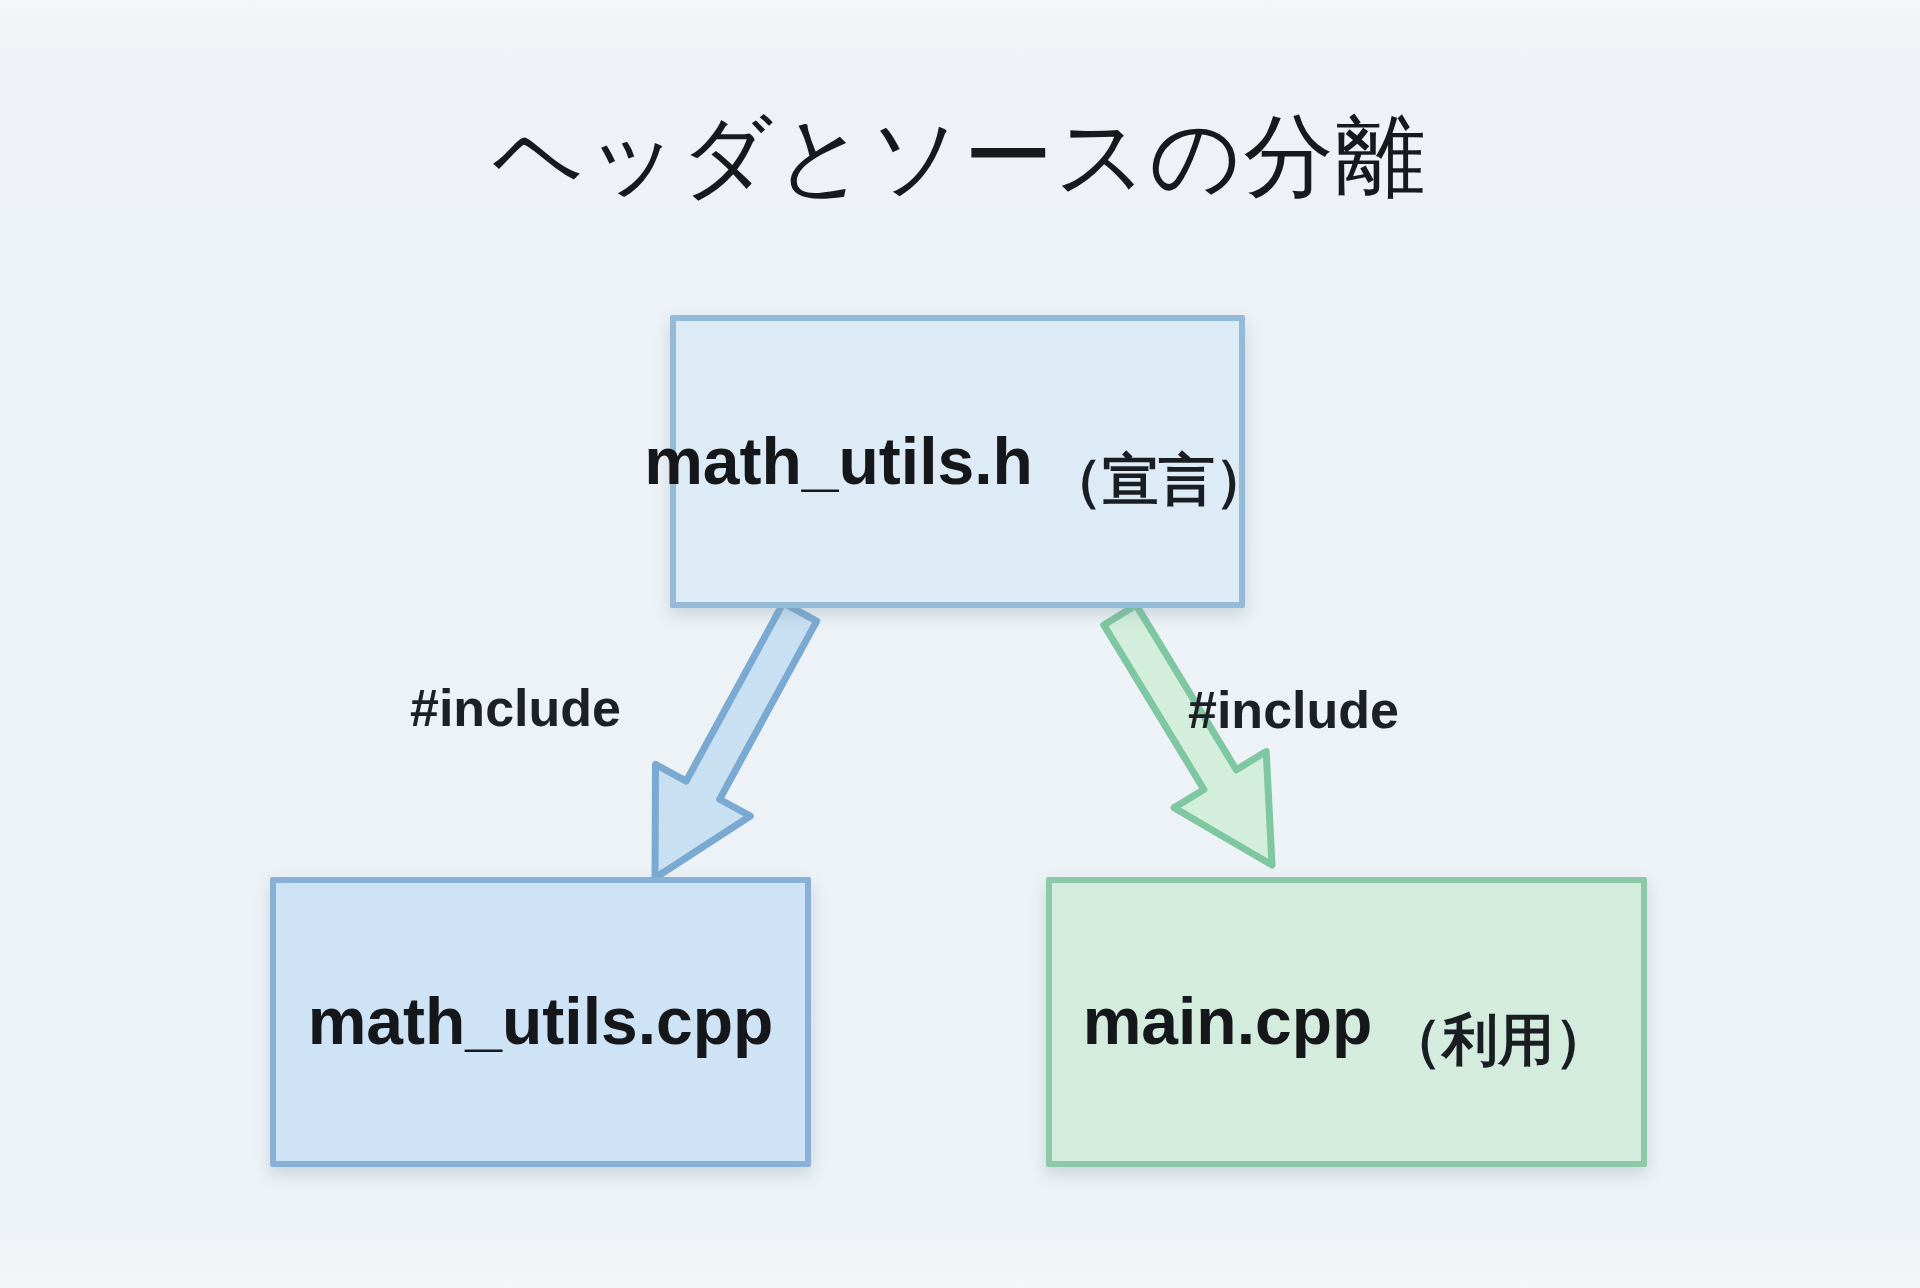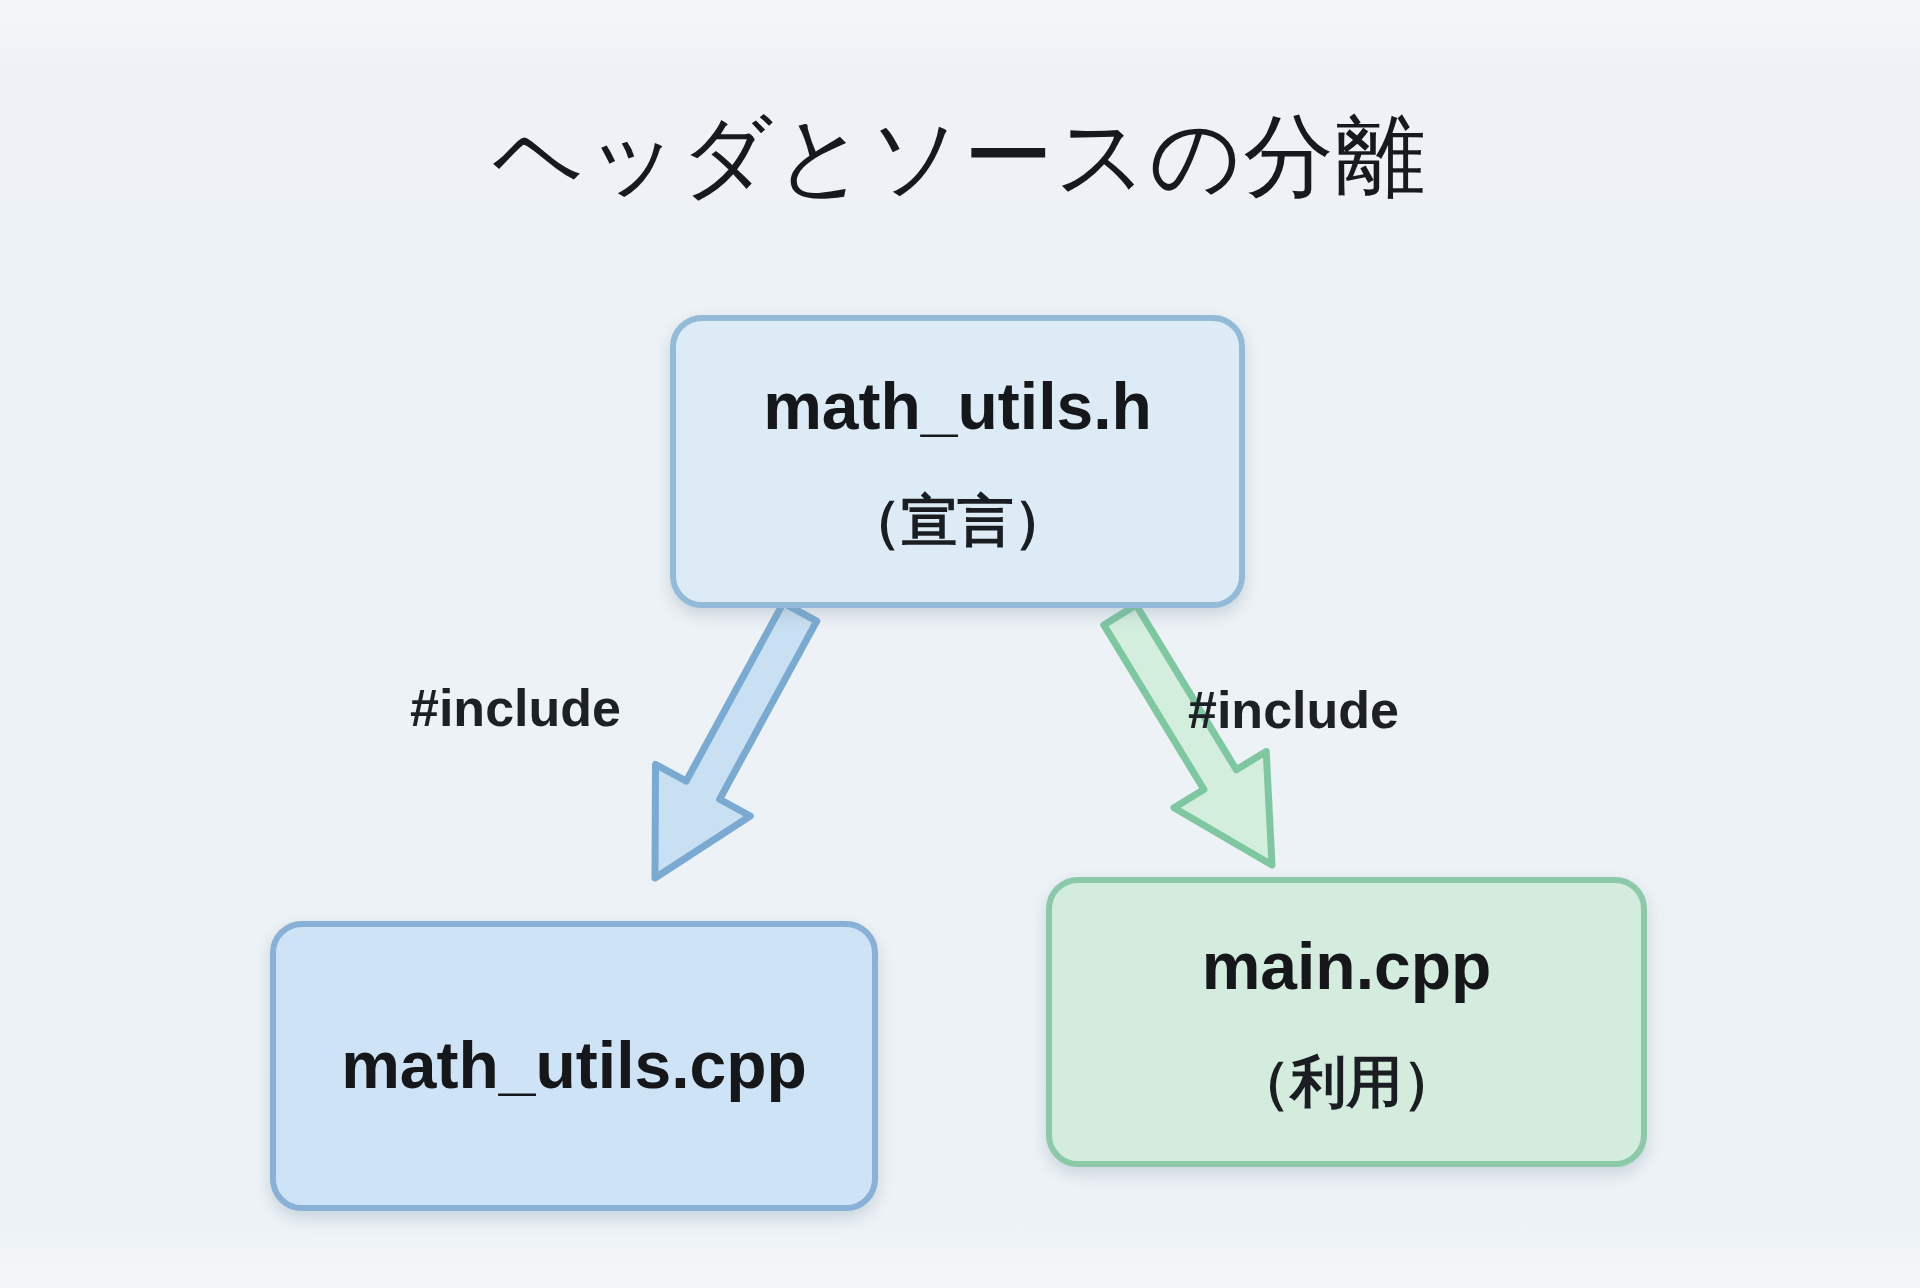--- a/index.html
+++ b/index.html
@@ -23,25 +23,25 @@
     text-align: center;
     font-size: 90px;
     font-weight: 400;
     letter-spacing: 2px;
     color: #17191d;
   }
   .node {
     position: absolute;
     box-sizing: border-box;
     display: flex;
-    flex-direction: column;
+    flex-direction: row;
     align-items: center;
     justify-content: center;
     gap: 14px;
-    border-radius: 32px;
+    border-radius: 2px;
     box-shadow: 0 7px 16px rgba(125, 148, 168, 0.32);
   }
   .node .name {
     font-size: 66px;
     font-weight: 800;
     color: #15171b;
     line-height: 1.05;
     white-space: nowrap;
   }
   .node .annotation {
@@ -55,22 +55,22 @@
   .node-header {
     left: 670px;
     top: 315px;
     width: 575px;
     height: 293px;
     background: #dcebf5;
     border: 6px solid #93bad6;
   }
   .node-source {
     left: 270px;
-    top: 921px;
-    width: 608px;
+    top: 877px;
+    width: 541px;
     height: 290px;
     background: #cfe3f6;
     border: 6px solid #89b0d6;
   }
   .node-main {
     left: 1046px;
     top: 877px;
     width: 601px;
     height: 290px;
     background: #d3ecdd;

